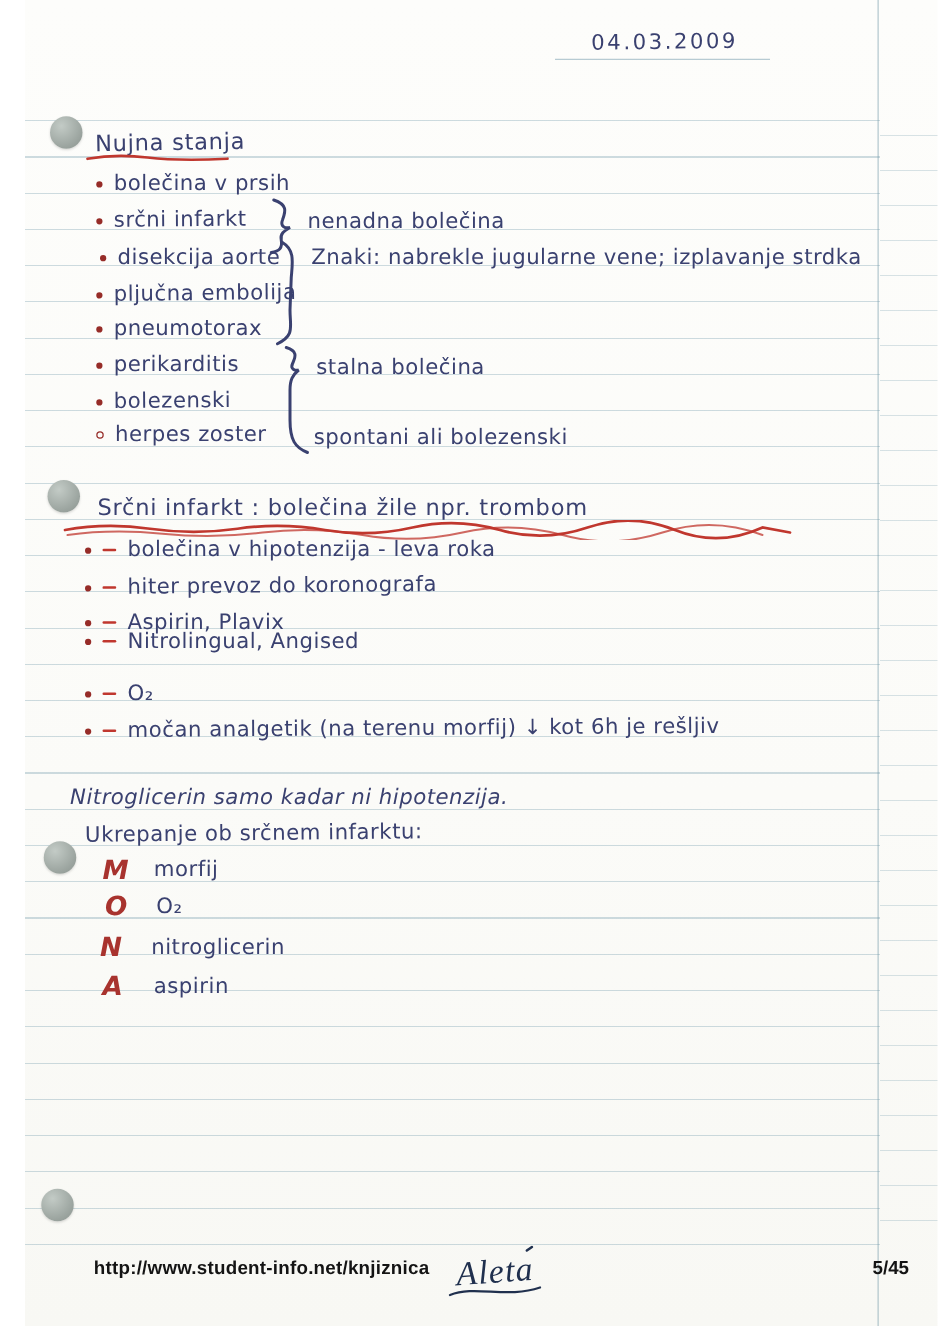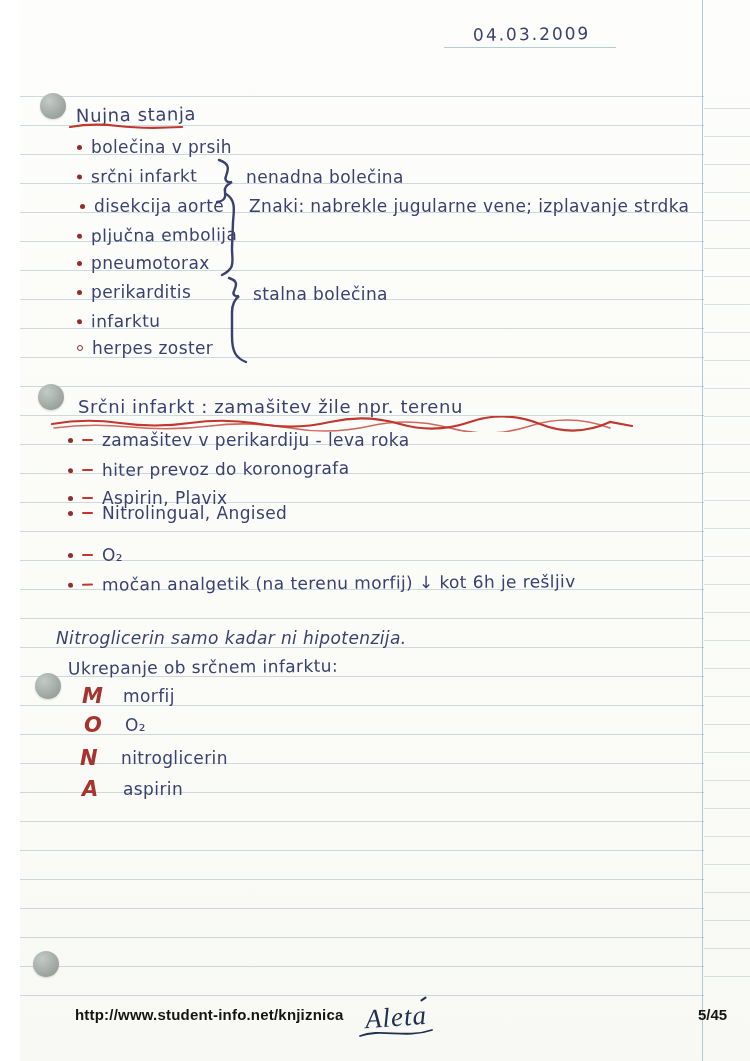--- a/index.html
+++ b/index.html
@@ -131,51 +131,52 @@
   <div class="hw row" style="left:57px; top:253px;">
     <span class="dot"></span>
     <span>pneumotorax</span>
   </div>
   <div class="hw row" style="left:57px; top:282px;">
     <span class="dot"></span>
     <span>perikarditis</span>
   </div>
   <div class="hw row" style="left:57px; top:311px; transform:rotate(-0.5deg);">
     <span class="dot"></span>
-    <span>infarktu</span>
+    <span>bolezenski</span>
   </div>
   <div class="hw row" style="left:57px; top:338px;">
     <span class="dot open"></span>
     <span>herpes zoster</span>
   </div>
 
   <svg class="stroke" style="left:193px; top:158px;" width="24" height="46" viewBox="0 0 24 46">
     <path d="M6,2 C18,6 15,12 13,18 C11,23 15,25 19,24 C14,27 11,29 12,34 C13,40 11,43 4,44" fill="none" stroke="#3a4170" stroke-width="2.4" stroke-linecap="round"></path>
   </svg>
   <svg class="stroke" style="left:198px; top:192px;" width="26" height="86" viewBox="0 0 26 86">
     <path d="M8,2 C18,8 16,18 15,30 L14,56 C14,70 18,76 4,83" fill="none" stroke="#3a4170" stroke-width="2.4" stroke-linecap="round"></path>
   </svg>
   <svg class="stroke" style="left:202px; top:276px;" width="26" height="90" viewBox="0 0 26 90">
     <path d="M7,2 C17,5 14,10 12,15 C10,19 14,21 17,20 C12,24 10,28 10,36 L10,60 C10,76 14,82 24,86" fill="none" stroke="#3a4170" stroke-width="2.4" stroke-linecap="round"></path>
   </svg>
 
   <div class="hw" style="left:226px; top:167px;">nenadna bolečina</div>
   <div class="hw" style="left:229px; top:196px;">Znaki: nabrekle jugularne vene; izplavanje strdka</div>
   <div class="hw" style="left:233px; top:284px;">stalna bolečina</div>
-
-  <div class="hw hw-title" style="left:58px; top:396px;">Srčni infarkt : zamašitev žile npr. terenu</div>
+  <div class="hw" style="left:231px; top:340px;">spontani ali bolezenski</div>
+
+  <div class="hw hw-title" style="left:58px; top:396px;">Srčni infarkt : bolečina žile npr. trombom</div>
   <svg class="stroke" style="left:30px; top:416px;" width="585" height="16" viewBox="0 0 585 16">
     <path d="M2,8 Q35,2 70,7 T140,7 T210,8 T280,6 T350,8 T420,6 T490,8 T560,6 L582,10" fill="none" stroke="#c0372e" stroke-width="2.2" stroke-linecap="round"></path>
     <path d="M4,12 Q40,7 80,11 T160,10 T240,12 T320,10 T400,12 T480,10 T560,12" fill="none" stroke="#c0372e" stroke-width="1.6" stroke-linecap="round" opacity="0.75"></path>
   </svg>
 
   <div class="hw row" style="left:48px; top:430px;">
     <span class="dot"></span>
       <span class="dash"></span>
-    <span>zamašitev v perikardiju - leva roka</span>
+    <span>bolečina v hipotenzija - leva roka</span>
   </div>
   <div class="hw row" style="left:48px; top:459px; transform:rotate(-0.5deg);">
     <span class="dot"></span>
       <span class="dash"></span>
     <span>hiter prevoz do koronografa</span>
   </div>
   <div class="hw row" style="left:48px; top:488px;">
     <span class="dot"></span>
       <span class="dash"></span>
     <span>Aspirin, Plavix</span>

